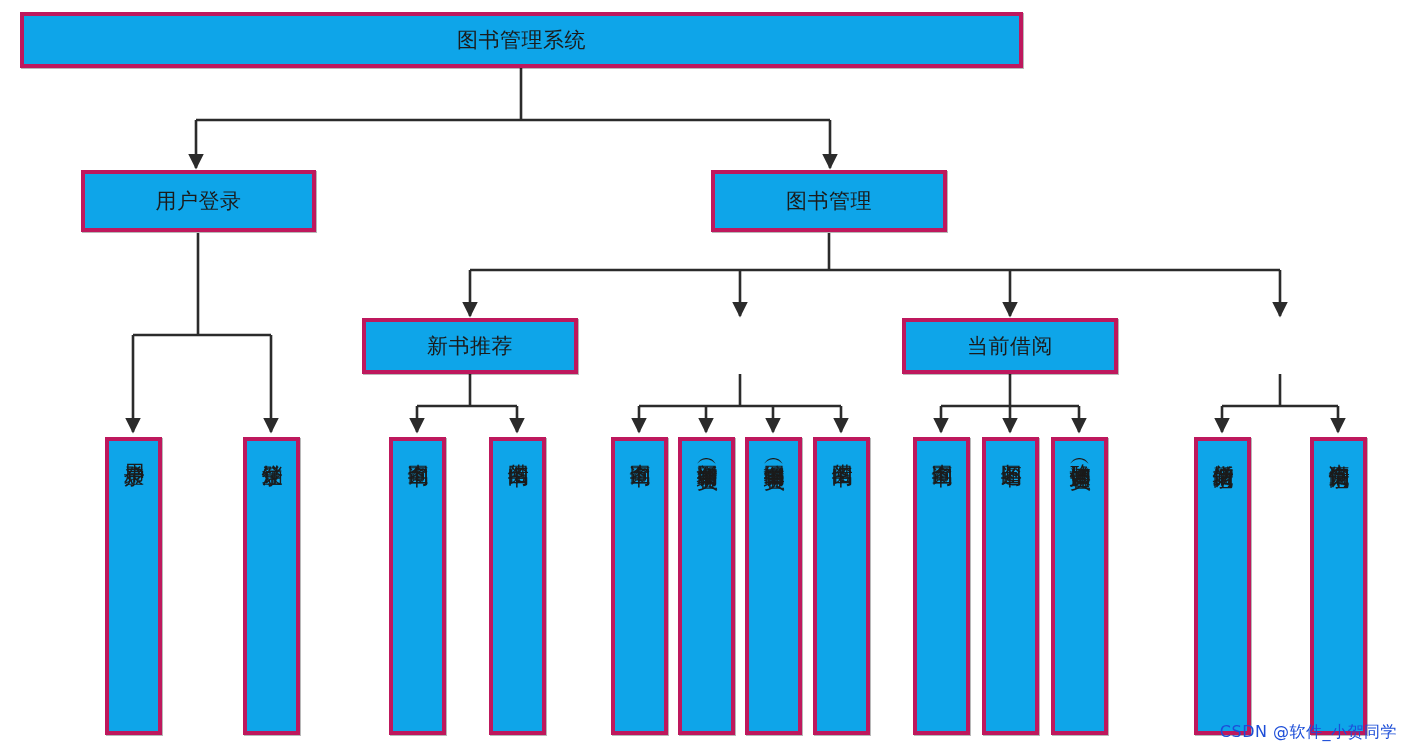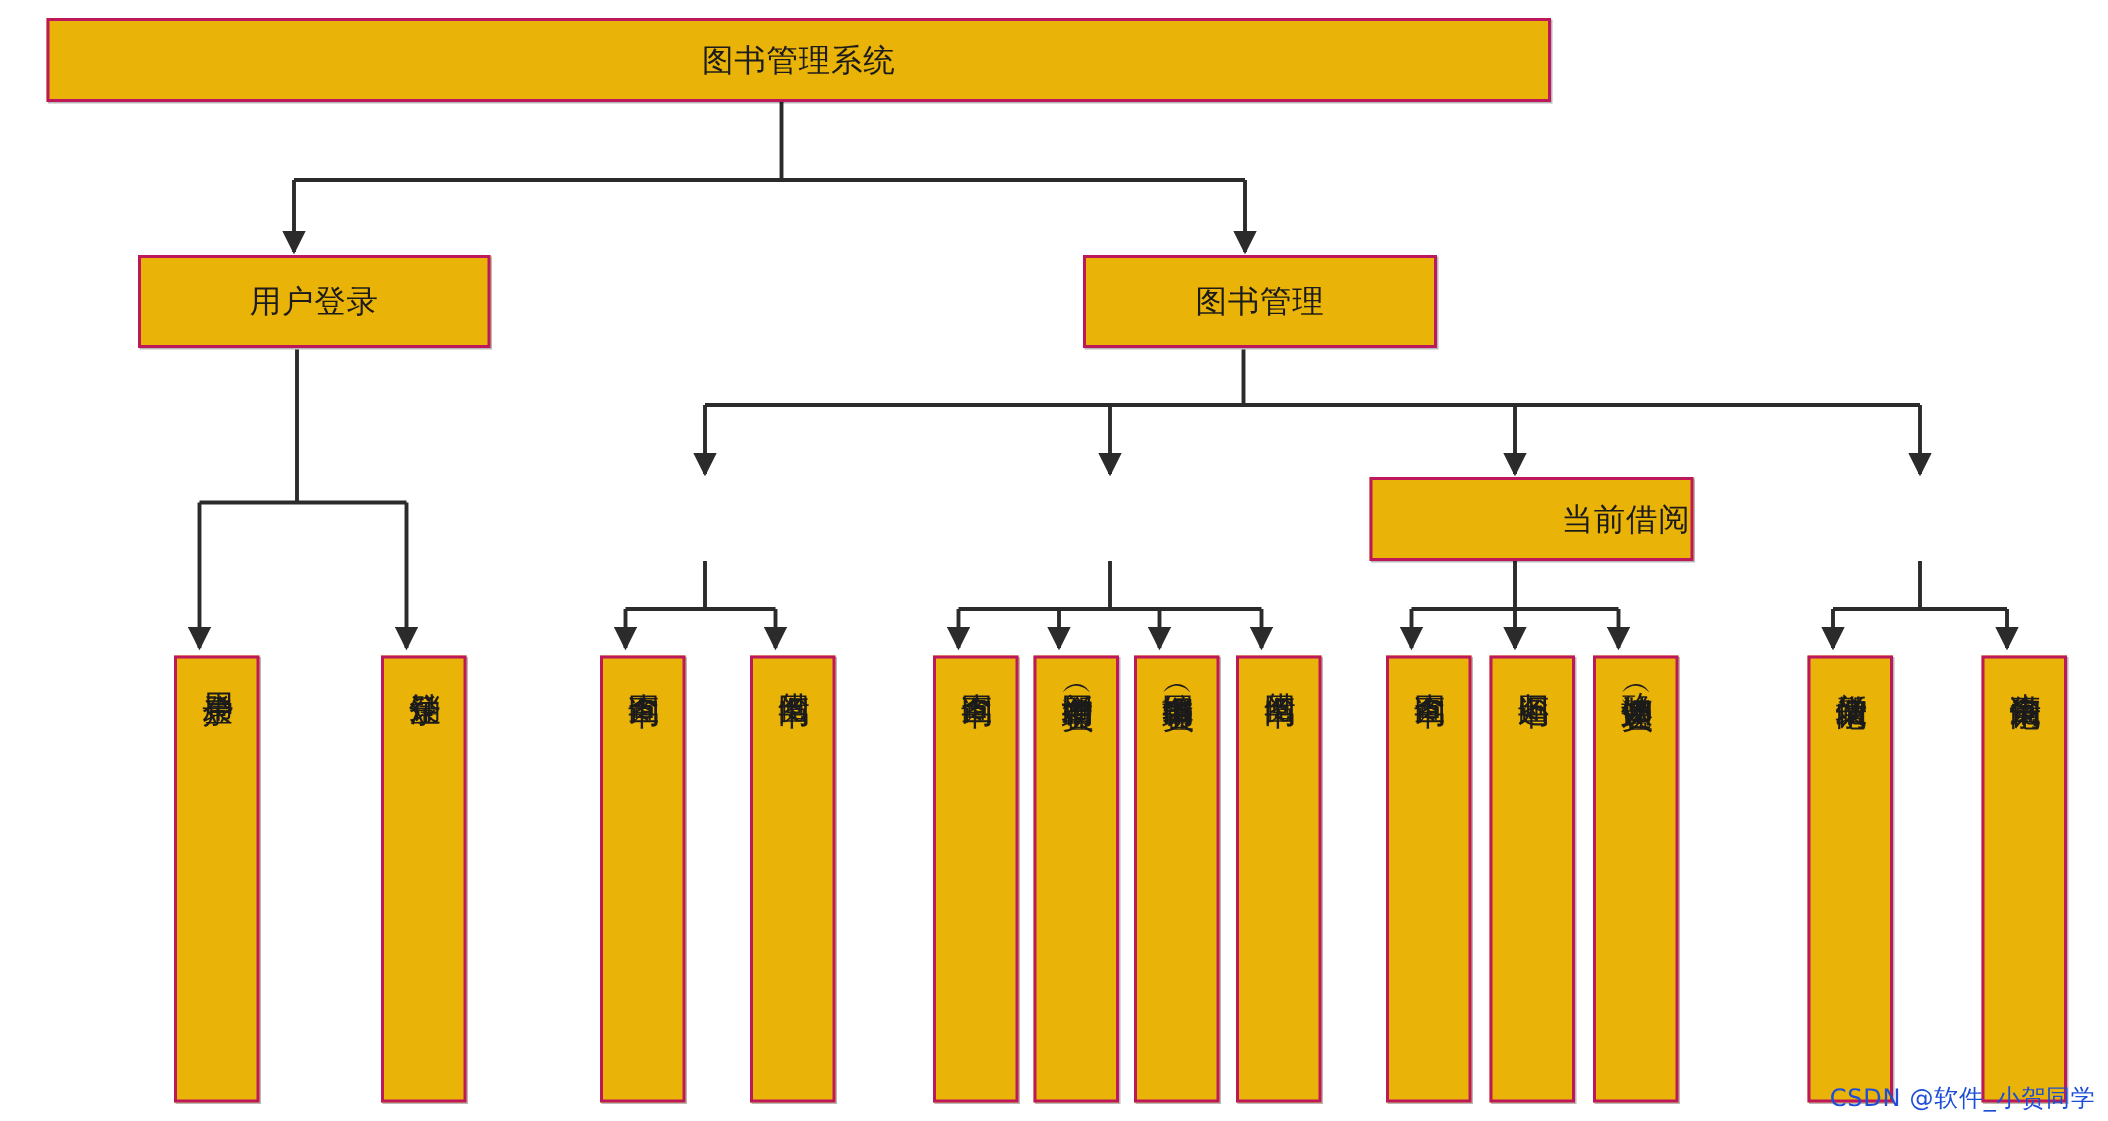--- a/index.html
+++ b/index.html
@@ -22,28 +22,27 @@
   svg.diagram-canvas {
     position: absolute;
     left: 0;
     top: 0;
     width: 1405px;
     height: 747px;
   }
   .node-box {
     position: absolute;
     box-sizing: border-box;
-    background: #eab308;
-    border: 2px solid #be185d;
+    background: #0ea5e9;
+    border: 4px solid #be185d;
     box-shadow: 1px 1px 0 rgba(0,0,0,0.28);
     display: flex;
     align-items: center;
     justify-content: center;
     overflow: hidden;
-    margin-left: 11px;
   }
   .node-label-h {
     font-size: 21px;
     color: #1b1b1b;
     line-height: 1.15;
     letter-spacing: 0.5px;
     white-space: nowrap;
   }
   .node-box.vertical {
     align-items: flex-start;
@@ -129,21 +128,24 @@
     <span class="node-label-h">图书管理系统</span>
   </div>
 
   <div class="node-box" style="left:81px; top:170px; width:235px; height:62px;">
     <span class="node-label-h">用户登录</span>
   </div>
   <div class="node-box" style="left:711px; top:170px; width:236px; height:62px;">
     <span class="node-label-h">图书管理</span>
   </div>
 
-  <div class="node-box" style="left:902px; top:318px; width:216px; height:56px;justify-content:flex-end;">
+  <div class="node-box" style="left:362px; top:318px; width:216px; height:56px;">
+    <span class="node-label-h">新书推荐</span>
+  </div>
+  <div class="node-box" style="left:902px; top:318px; width:216px; height:56px;">
     <span class="node-label-h">当前借阅</span>
   </div>
 
   <div class="node-box vertical" style="left:105px; top:437px; width:57px; height:298px;">
     <span class="node-label-v">用户登录</span>
   </div>
   <div class="node-box vertical" style="left:243px; top:437px; width:57px; height:298px;">
     <span class="node-label-v">注销登录</span>
   </div>
 

